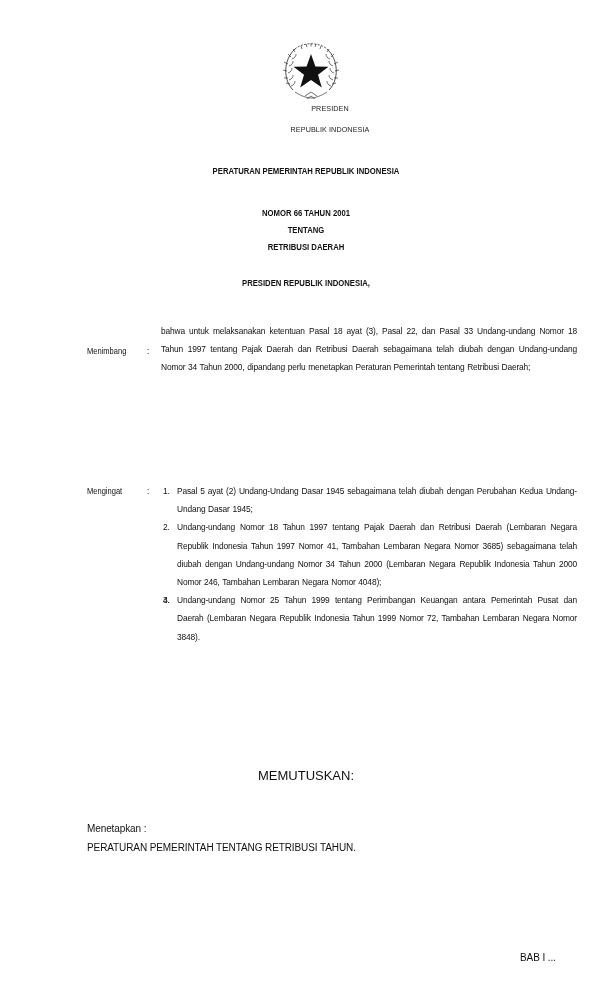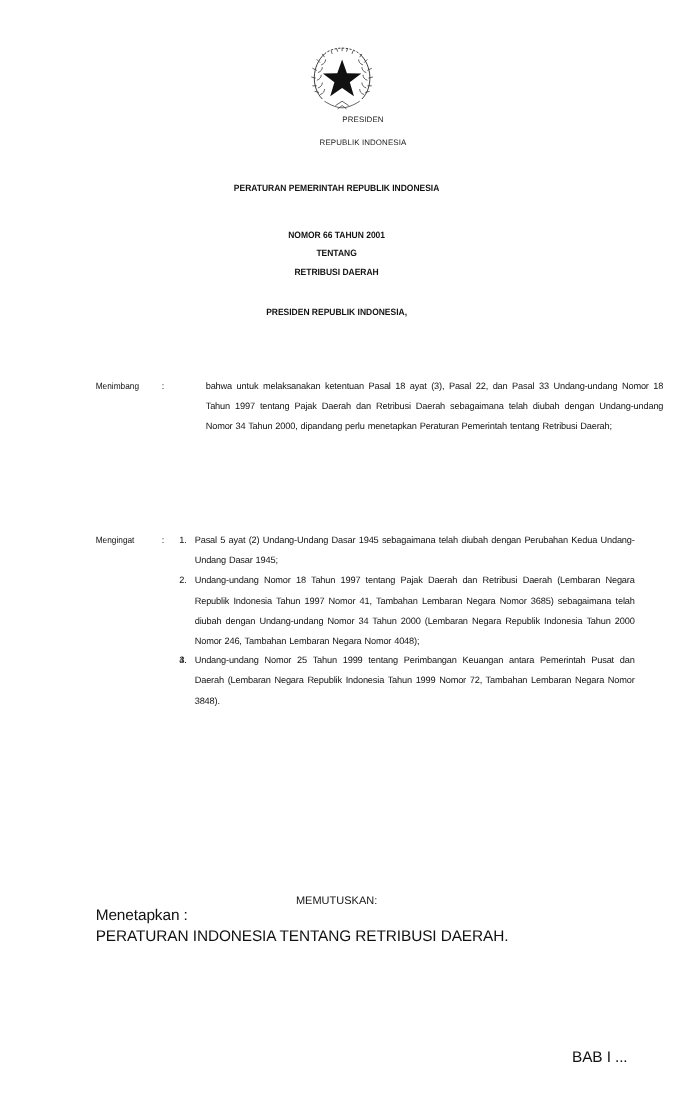--- a/index.html
+++ b/index.html
@@ -18,21 +18,21 @@
     font-size: 8.4px; line-height: 18.2px; text-align: justify;
     letter-spacing: -0.15px; word-spacing: 0.5px;
   }
   .list { position: absolute; left: 161px; width: 416px; margin: 0; padding: 0; list-style: none; }
   .list li {
     position: relative; padding-left: 16px;
     font-size: 8.4px; line-height: 18.2px; text-align: justify;
     letter-spacing: -0.15px; word-spacing: 0.5px;
   }
   .list li .num { position: absolute; left: 2px; top: 0; }
-  .plain { position: absolute; font-size: 14px; letter-spacing: -0.1px; }
+  .plain { position: absolute; font-size: 10px; letter-spacing: -0.1px; }
 </style>
 </head>
 <body>
 
 <div class="emblem">
   <svg width="60" height="62" viewBox="0 0 60 62">
     <g fill="none" stroke="#222" stroke-width="0.8">
       <path d="M12 50 C2 40 2 20 14 9"></path>
       <path d="M48 50 C58 40 58 20 46 9"></path>
       <path d="M14 9 C22 2 38 2 46 9" stroke-dasharray="2 1.4"></path>
@@ -54,21 +54,21 @@
 <div class="center caption" style="top:125px;">REPUBLIK INDONESIA</div>
 
 <div class="center title" style="top:165px;">PERATURAN PEMERINTAH REPUBLIK INDONESIA</div>
 <div class="center title" style="top:207px;">NOMOR 66 TAHUN 2001</div>
 <div class="center title" style="top:224px;">TENTANG</div>
 <div class="center title" style="top:241px;">RETRIBUSI DAERAH</div>
 <div class="center title" style="top:277px;">PRESIDEN REPUBLIK INDONESIA,</div>
 
 <div class="lbl" style="top:347px;">Menimbang</div>
 <div class="colon" style="top:347px;">:</div>
-<div class="para" style="top:342px;margin-left:26px;">bahwa untuk melaksanakan ketentuan Pasal 18 ayat (3), Pasal 22, dan Pasal 33 Undang-undang Nomor 18 Tahun 1997 tentang Pajak Daerah dan Retribusi Daerah sebagaimana telah diubah dengan Undang-undang Nomor 34 Tahun 2000, dipandang perlu menetapkan Peraturan Pemerintah tentang Retribusi Daerah;</div>
+<div class="para" style="top:322px;">bahwa untuk melaksanakan ketentuan Pasal 18 ayat (3), Pasal 22, dan Pasal 33 Undang-undang Nomor 18 Tahun 1997 tentang Pajak Daerah dan Retribusi Daerah sebagaimana telah diubah dengan Undang-undang Nomor 34 Tahun 2000, dipandang perlu menetapkan Peraturan Pemerintah tentang Retribusi Daerah;</div>
 
 <div class="lbl" style="top:487px;">Mengingat</div>
 <div class="colon" style="top:487px;">:</div>
 <ol class="list" style="top:482px;">
   <li>
     <span class="num">1.</span>
     <span>Pasal 5 ayat (2) Undang-Undang Dasar 1945 sebagaimana telah diubah dengan Perubahan Kedua Undang-Undang Dasar 1945;</span>
   </li>
   <li>
     <span class="num">2.</span>
@@ -76,17 +76,17 @@
   </li>
   <li>
     <span class="num">3.</span>
   </li>
   <li>
     <span class="num">4.</span>
     <span>Undang-undang Nomor 25 Tahun 1999 tentang Perimbangan Keuangan antara Pemerintah Pusat dan Daerah (Lembaran Negara Republik Indonesia Tahun 1999 Nomor 72, Tambahan Lembaran Negara Nomor 3848).</span>
   </li>
 </ol>
 
-<div class="center" style="top:814px; font-size:10px;">MEMUTUSKAN:</div>
+<div class="center" style="top:768px; font-size:13px;">MEMUTUSKAN:</div>
 <div class="plain" style="left:87px; top:823px;">Menetapkan :</div>
-<div class="plain" style="left:87px; top:842px;">PERATURAN INDONESIA TENTANG RETRIBUSI DAERAH.</div>
+<div class="plain" style="left:87px; top:842px;">PERATURAN PEMERINTAH TENTANG RETRIBUSI TAHUN.</div>
 
 <div class="plain" style="left:520px; top:952px;">BAB I ...</div>
 
 </body></html>

